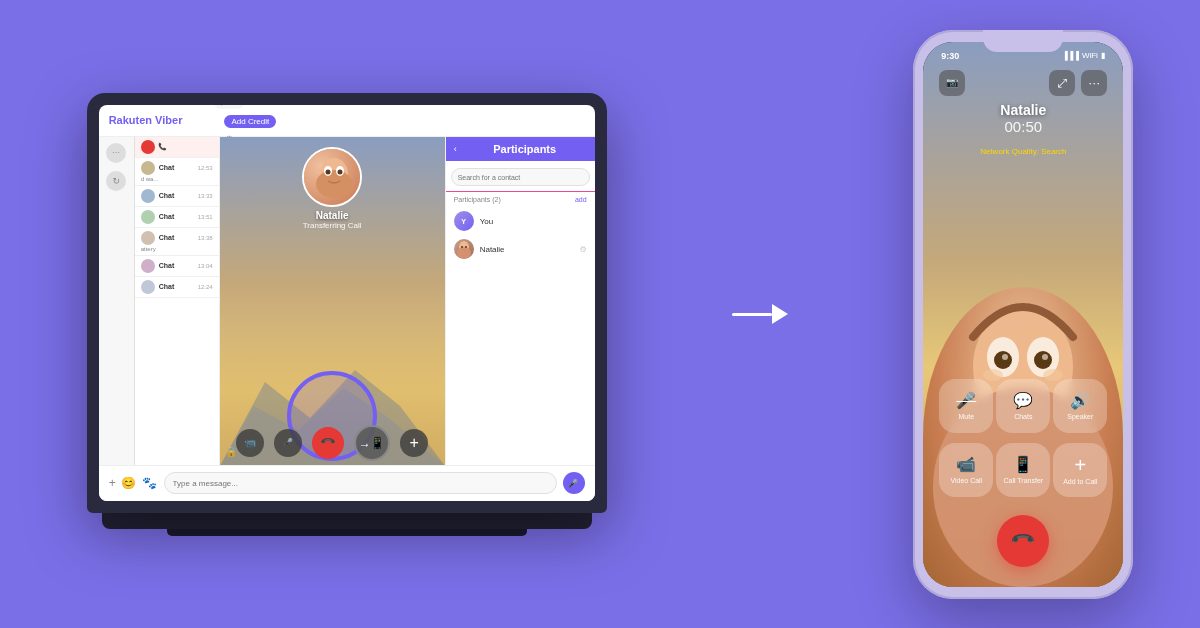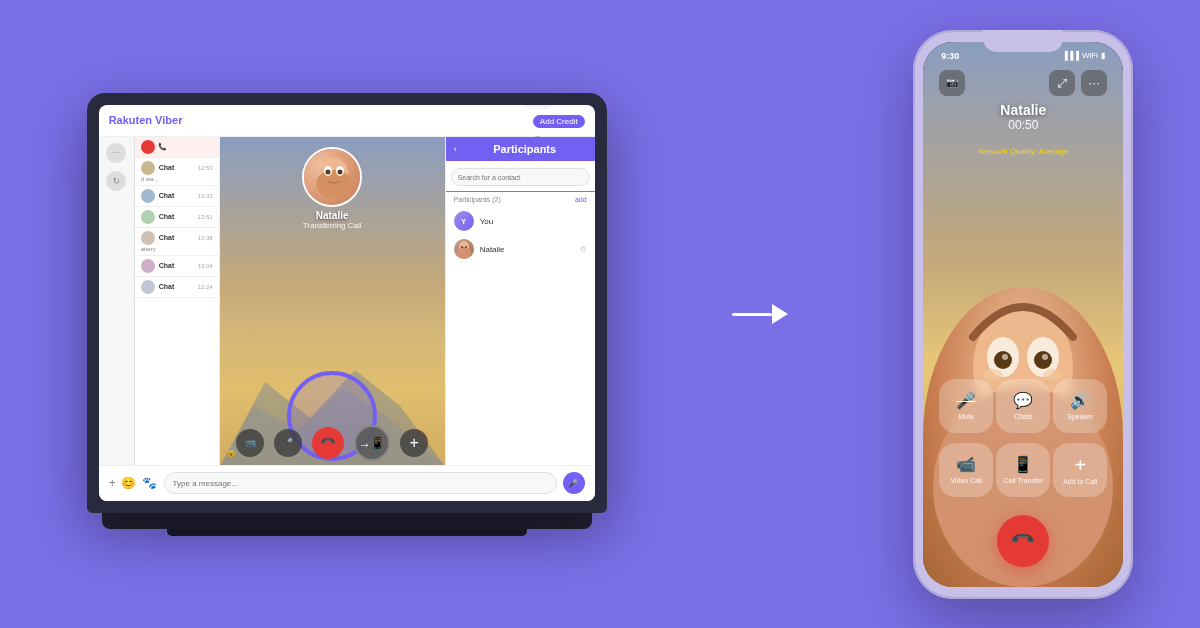--- a/index.html
+++ b/index.html
@@ -46,24 +46,22 @@
       display: flex;
       flex-direction: column;
     }
 
     
     .viber-header {
       background: #fff;
       height: 32px;
       display: flex;
       align-items: center;
-      justify-content: space-between;
       padding: 0 10px;
       border-bottom: 1px solid #eee;
-      gap: 44px;
     }
 
     .viber-logo {
       font-size: 11px;
       font-weight: 700;
       color: #7360f2;
     }
 
     .viber-header-right {
       display: flex;
@@ -476,21 +474,21 @@
 
     .phone-caller-name {
       color: #fff;
       font-size: 14px;
       font-weight: 600;
       text-shadow: 0 1px 4px rgba(0,0,0,0.5);
     }
 
     .phone-call-duration {
       color: rgba(255,255,255,0.9);
-      font-size: 12px;
+      font-size: 15px;
     }
 
     
     .network-quality {
       position: absolute;
       top: 105px;
       left: 0;
       right: 0;
       text-align: center;
       z-index: 20;
@@ -845,21 +843,21 @@
         </div>
       </div>
 
       <div class="phone-call-info">
         <div class="phone-caller-name">Natalie</div>
         <div class="phone-call-duration">00:50</div>
       </div>
 
       <div class="network-quality">
         <span>Network Quality:</span>
-        <span style="color:#ffd700;">Average</span>
+        <span style="color:#ffd700;">Search</span>
       </div>
 
       <div class="phone-buttons-grid">
 
         <div class="btn-row">
           <div class="phone-btn">
             <span class="phone-btn-icon" style="text-decoration:line-through;">🎤</span>
             <span class="phone-btn-label">Mute</span>
           </div>
           <div class="phone-btn">

